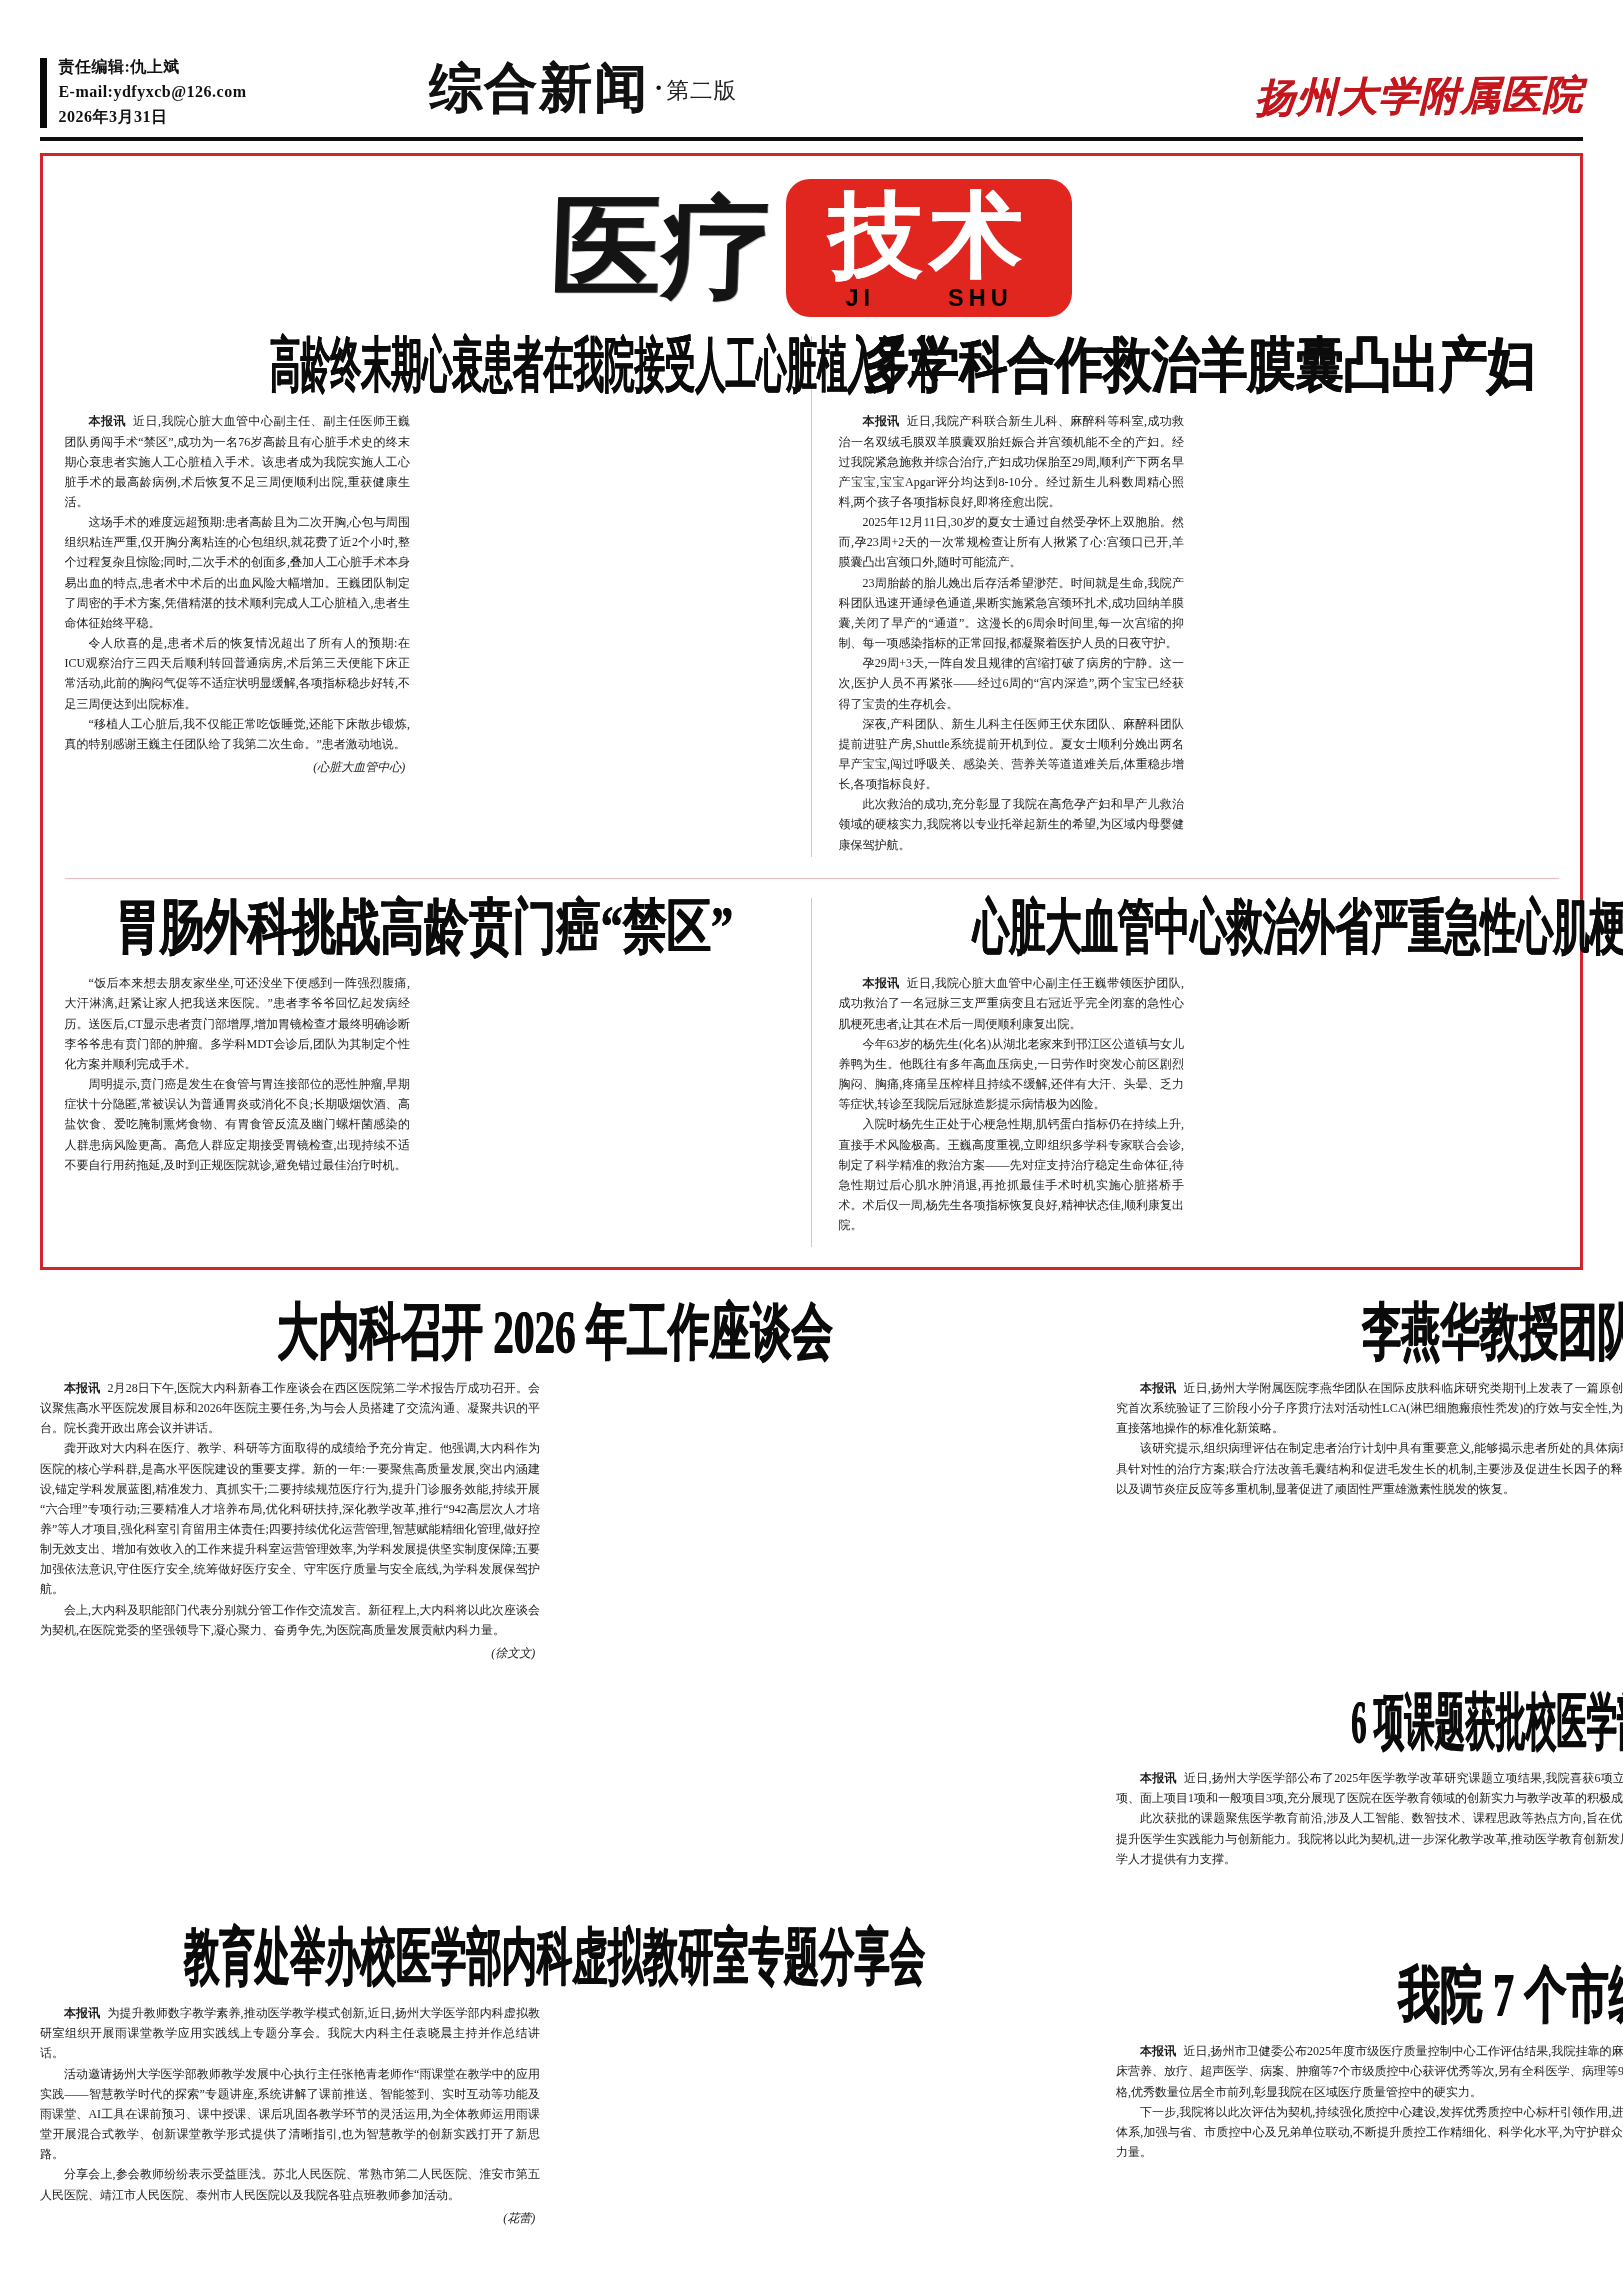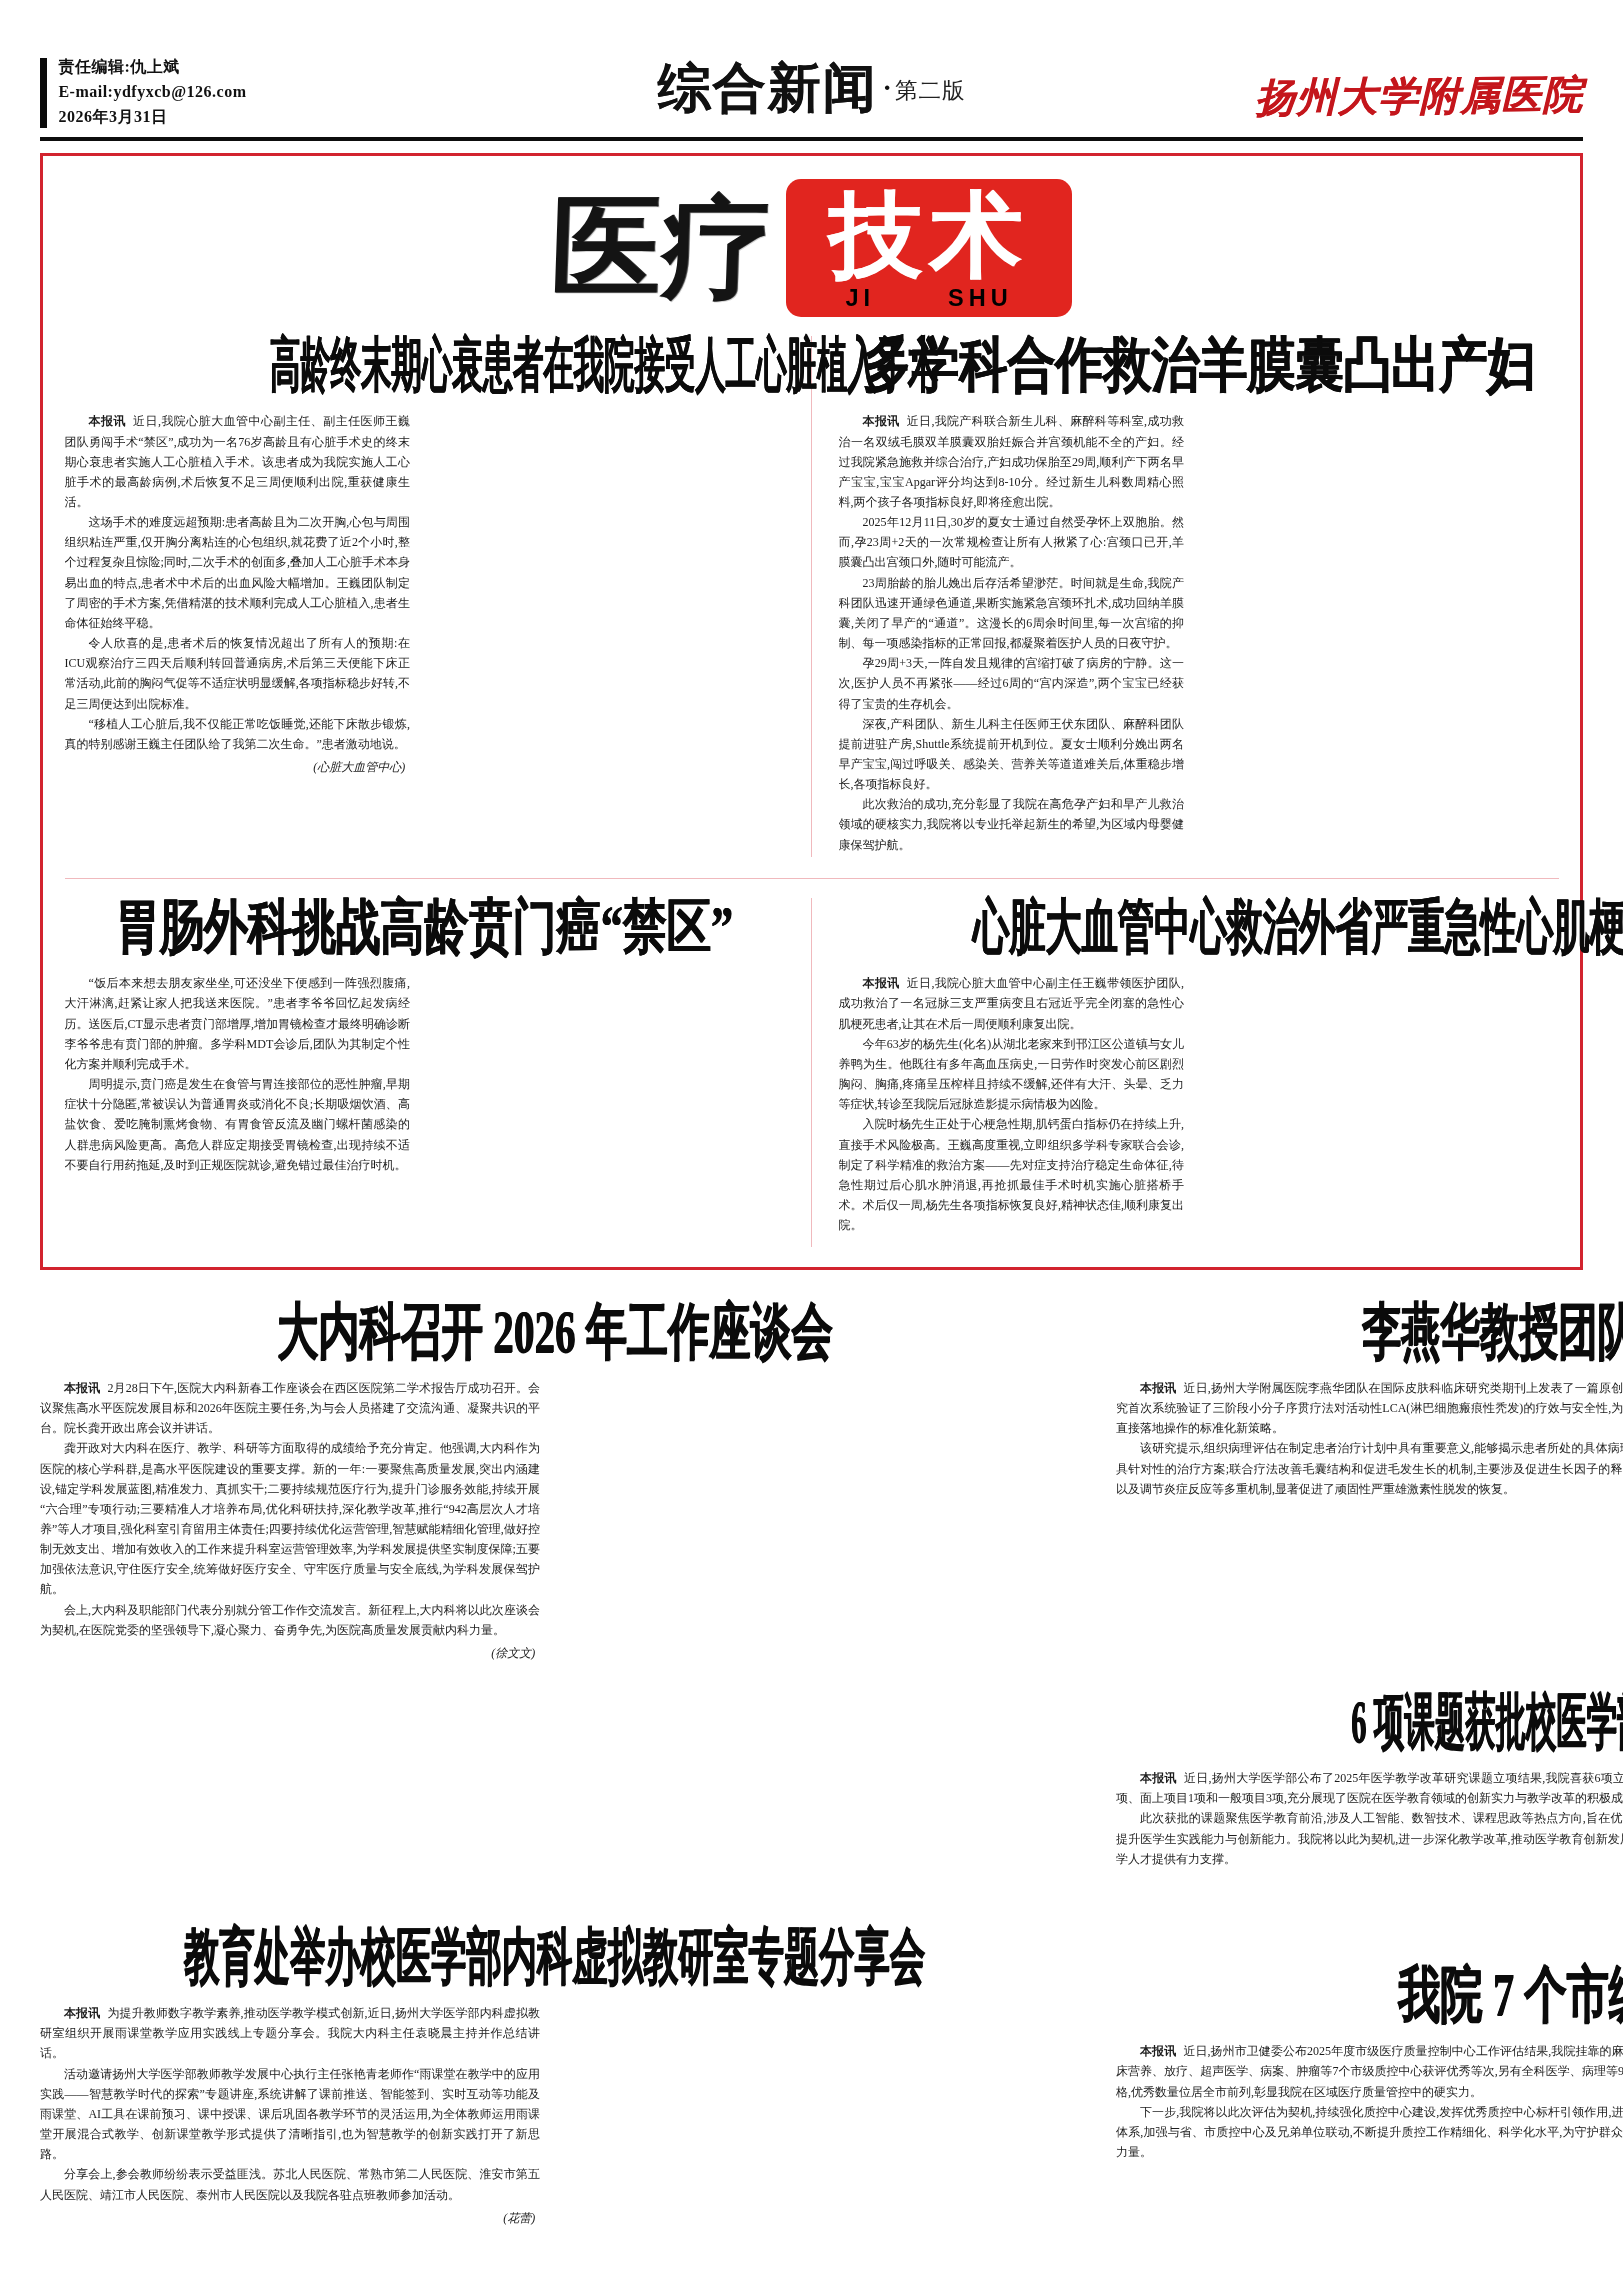--- a/index.html
+++ b/index.html
@@ -10,21 +10,21 @@
     font-family:"Liberation Serif","DejaVu Serif",serif;
   }
   
   .masthead {
     padding:55px 40px 0 40px;
     display:flex; align-items:flex-start;
   }
   .meta { display:flex; gap:11.2px; width:389px; }
   .meta-bar { width:7.2px; height:70px; background:#0a0a0a; margin-top:3.1px; }
   .meta-lines { font-weight:bold; font-size:16px; line-height:1.55; letter-spacing:0.5px; }
-  .section { flex:1; text-align:center; white-space:nowrap; margin-top:-2px; }
+  .section { flex:1; text-align:left; white-space:nowrap; margin-top:-2px; }
   .section-name {
     font-family:"Liberation Sans","DejaVu Sans",sans-serif;
     font-size:53px; font-weight:900; letter-spacing:2px;
     text-shadow:0.5px 0 0 currentColor;
   }
   .section-dot { font-size:28px; font-weight:900; vertical-align:9.2px; margin:0 3.1px 0 5.1px; }
   .edition { font-size:22.5px; color:#222; letter-spacing:1px; vertical-align:8.2px; }
   .hospital {
     width:389px; text-align:right; color:#c4161c;
     font-size:40px; font-weight:bold; font-style:italic;
@@ -42,21 +42,21 @@
   .logo { text-align:center; padding:9.2px 0 13.3px 0; }
   .logo-inner { display:inline-flex; align-items:center; gap:13.3px; }
   .logo-black {
     font-family:"Liberation Sans","DejaVu Sans",sans-serif;
     font-size:110px; font-weight:900; letter-spacing:1px; color:#141414;
     text-shadow:1.5px 1px 0 #9996, 1px 0 0 currentColor;
     transform:skewX(-2deg);
   }
   .logo-red {
     display:inline-flex; flex-direction:column; align-items:center; justify-content:center;
-    background:#e1251f; border-radius:15px; padding:7.2px 19.4px 5.1px 19.4px; min-width:286px;
+    background:#e1251f; border-radius:24px; padding:7.2px 19.4px 5.1px 19.4px; min-width:286px;
   }
   .logo-red-text {
     font-family:"Liberation Sans","DejaVu Sans",sans-serif;
     color:#fff; font-size:93px; font-weight:900; letter-spacing:7.2px; line-height:1.05;
     text-shadow:1px 0 0 currentColor;
   }
   .logo-pinyin {
     color:#000000; font-family:"Liberation Sans","DejaVu Sans",sans-serif;
     font-size:23.5px; font-weight:bold; letter-spacing:5.1px; word-spacing:61px; margin-top:1px;
   }

